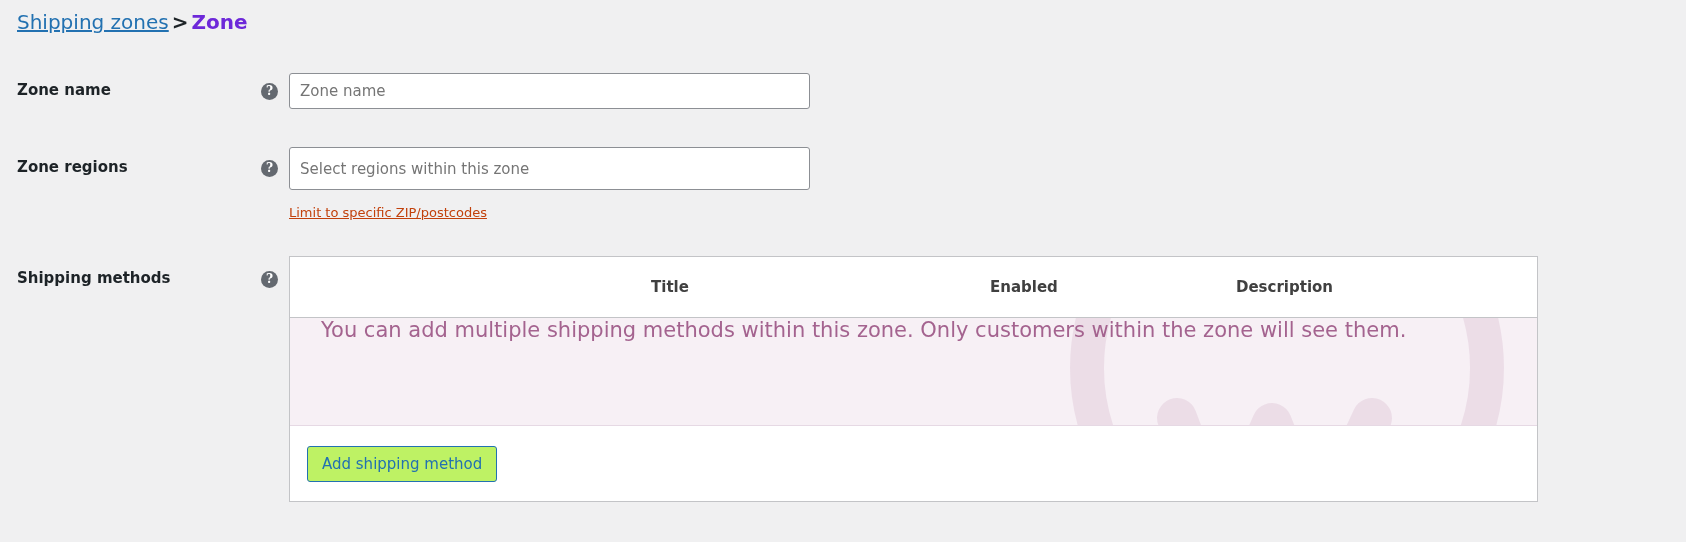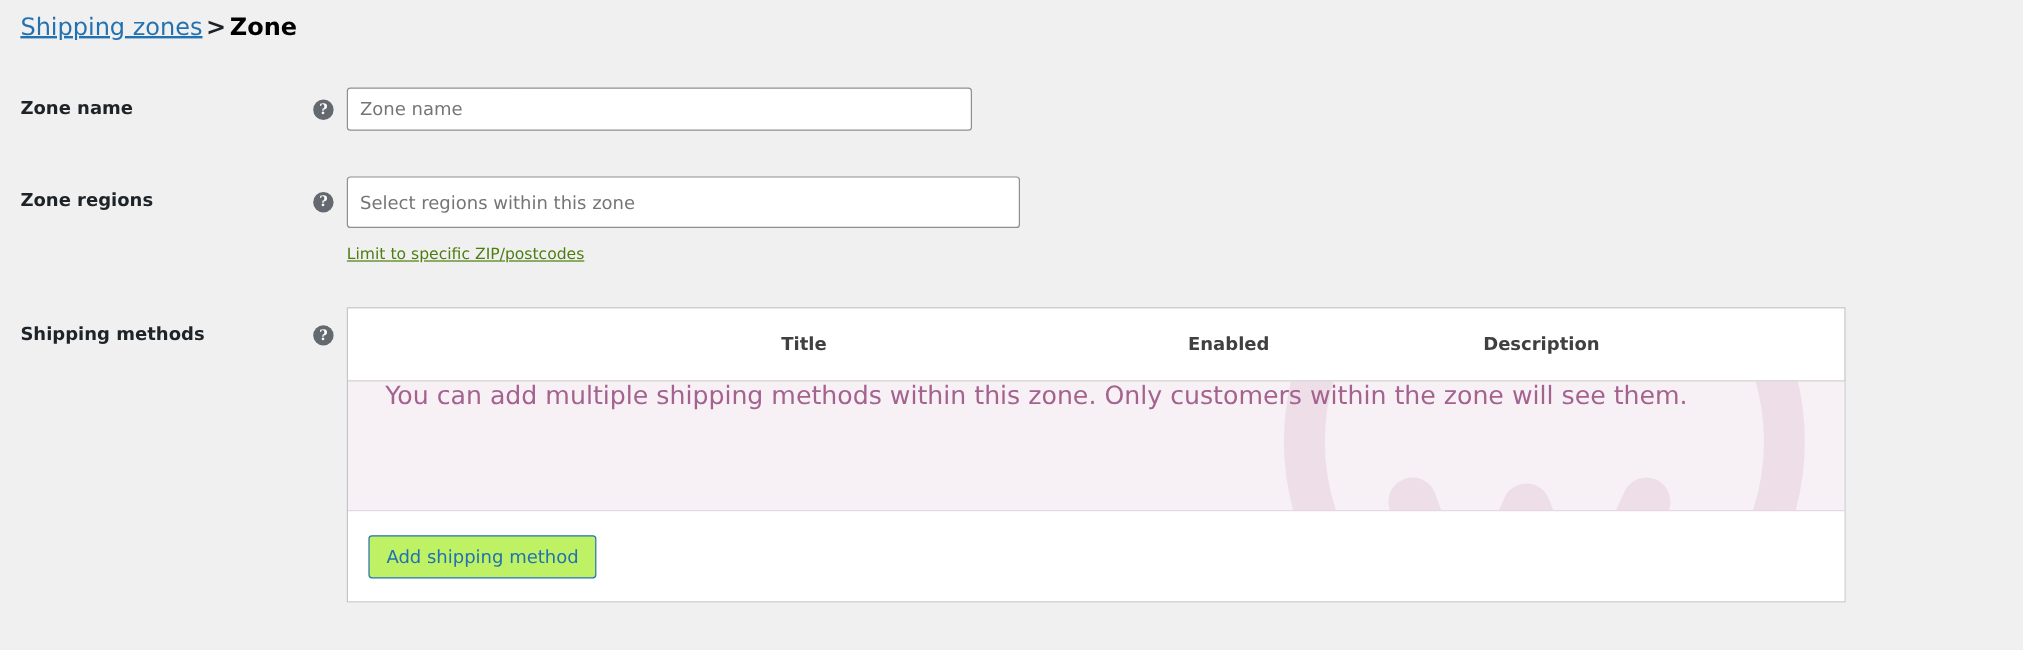--- a/index.html
+++ b/index.html
@@ -36,21 +36,21 @@
     color: #2271b1;
     text-decoration: underline;
     font-weight: 400;
   }
   .breadcrumb .sep {
     color: #1d2327;
     font-weight: 700;
     margin: 0 3px;
   }
   .breadcrumb .current {
-    color: #000000;
+    color: #6d28d9;
     font-weight: 700;
   }
   .field-label {
     position: absolute;
     left: 17px;
     font-size: 15px;
     font-weight: 700;
     color: #1d2327;
     white-space: nowrap;
   }
@@ -98,21 +98,21 @@
     align-items: center;
     padding: 0 10px;
     font-size: 15px;
     color: #757575;
     cursor: text;
   }
 
   .inline-link {
     position: absolute;
     font-size: 13px;
-    color: #4d7c0f;
+    color: #c2410c;
     text-decoration: underline;
     cursor: pointer;
     white-space: nowrap;
   }
 
   
   .methods-panel {
     position: absolute;
     left: 289px;
     top: 256px;
@@ -193,21 +193,21 @@
   <div class="breadcrumb">
     <a href="#">Shipping zones</a><span class="sep">&gt;</span><span class="current">Zone</span>
   </div>
 
   <div class="field-label" style="top: 81px;">Zone name</div>
   <div class="help-tip" style="left: 261px; top: 83px;">?</div>
   <input class="text-input" style="left: 289px; top: 73px; width: 521px; height: 36px;" type="text" placeholder="Zone name">
 
   <div class="field-label" style="top: 158px;">Zone regions</div>
   <div class="help-tip" style="left: 261px; top: 160px;">?</div>
-  <div class="select-box" style="left: 289px; top: 147px; width: 561px; height: 43px;">
+  <div class="select-box" style="left: 289px; top: 147px; width: 521px; height: 43px;">
     <span>Select regions within this zone</span>
   </div>
   <div class="inline-link" style="left: 289px; top: 205px;">Limit to specific ZIP/postcodes</div>
 
   <div class="field-label" style="top: 269px;">Shipping methods</div>
   <div class="help-tip" style="left: 261px; top: 271px;">?</div>
 
   <div class="methods-panel">
 
     <div class="methods-head">

